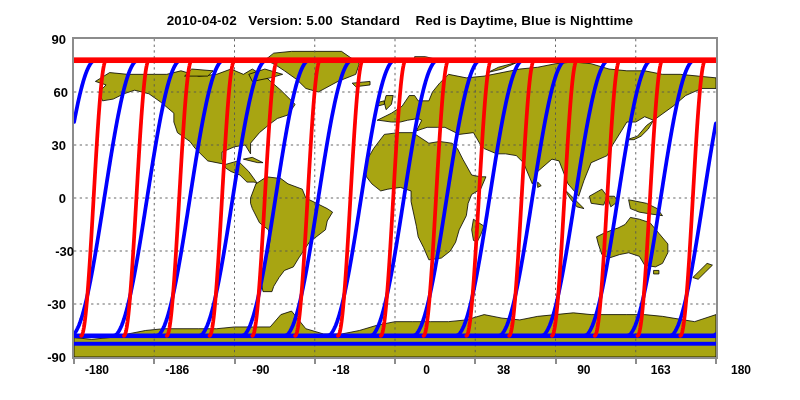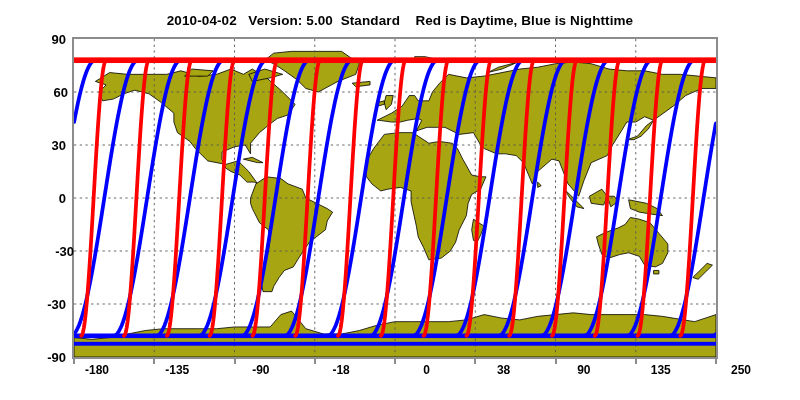--- a/index.html
+++ b/index.html
@@ -129,28 +129,28 @@
       <div class="ylabel" style="left: 10px; top: 39px;">90</div>
       <div class="ylabel" style="left: 12px; top: 92px;">60</div>
       <div class="ylabel" style="left: 10px; top: 145px;">30</div>
       <div class="ylabel" style="left: 10px; top: 198px;">0</div>
       <div class="ylabel" style="left: 18px; top: 251px;">-30</div>
       <div class="ylabel" style="left: 10px; top: 304px;">-30</div>
       <div class="ylabel" style="left: 10px; top: 357px;">-90</div>
     </div>
   <div id="xticklabels">
       <div class="xlabel" style="left: 74px;">-180</div>
-      <div class="xlabel" style="left: 154.25px;">-135</div>
+      <div class="xlabel" style="left: 154.25px;">-186</div>
       <div class="xlabel" style="left: 234.5px;">-90</div>
       <div class="xlabel" style="left: 314.75px;">-18</div>
       <div class="xlabel" style="left: 395px;">0</div>
       <div class="xlabel" style="left: 475.25px;">38</div>
       <div class="xlabel" style="left: 555.5px;">90</div>
-      <div class="xlabel" style="left: 635.75px;">135</div>
-      <div class="xlabel" style="left: 716px;">250</div>
+      <div class="xlabel" style="left: 635.75px;">163</div>
+      <div class="xlabel" style="left: 716px;">180</div>
     </div>
   <div id="tickmarks">
       <div class="tickmark" style="left: 73px; top: 359px; width: 2px; height: 5px;"></div>
       <div class="tickmark" style="left: 153.25px; top: 359px; width: 2px; height: 5px;"></div>
       <div class="tickmark" style="left: 233.5px; top: 359px; width: 2px; height: 5px;"></div>
       <div class="tickmark" style="left: 313.75px; top: 359px; width: 2px; height: 5px;"></div>
       <div class="tickmark" style="left: 394px; top: 359px; width: 2px; height: 5px;"></div>
       <div class="tickmark" style="left: 474.25px; top: 359px; width: 2px; height: 5px;"></div>
       <div class="tickmark" style="left: 554.5px; top: 359px; width: 2px; height: 5px;"></div>
       <div class="tickmark" style="left: 634.75px; top: 359px; width: 2px; height: 5px;"></div>

